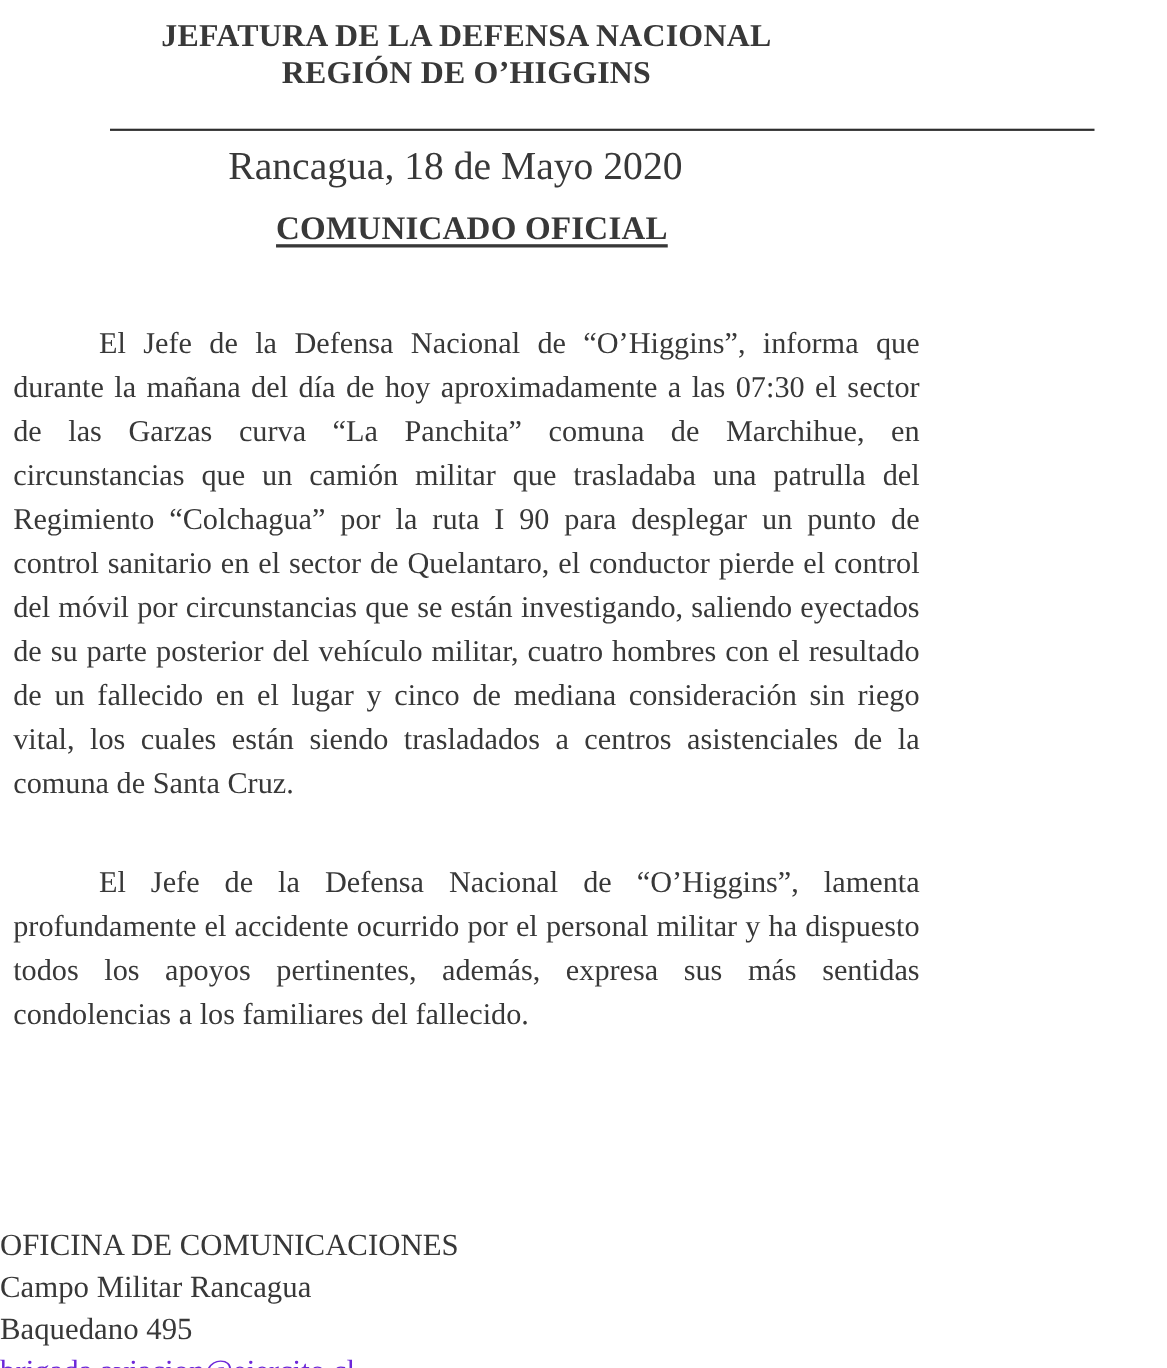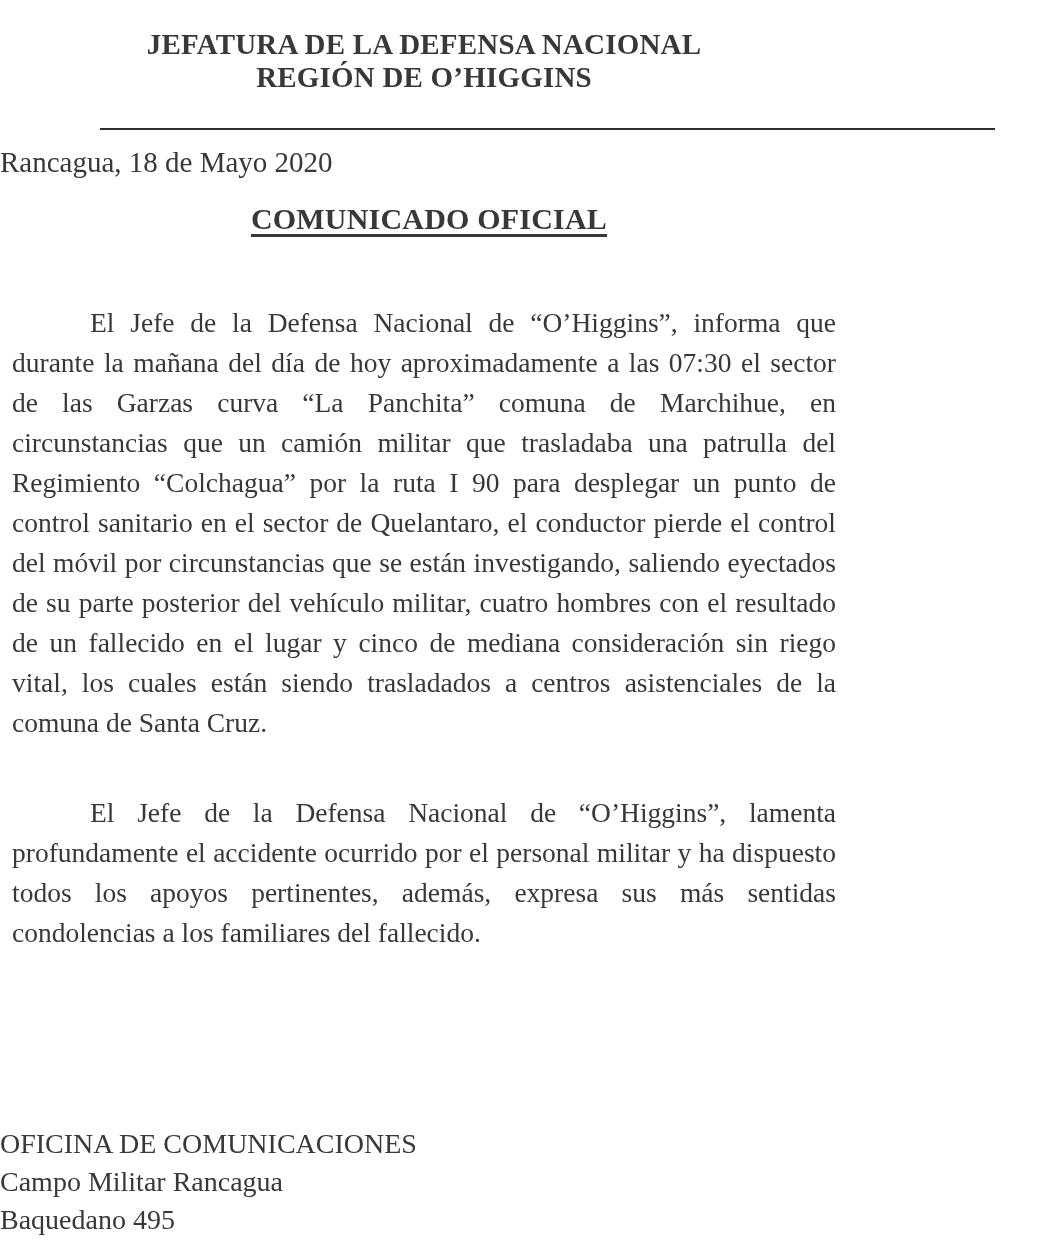--- a/index.html
+++ b/index.html
@@ -12,21 +12,21 @@
   body {
     width: 1061px;
     height: 1244px;
     font-family: "Liberation Serif", "DejaVu Serif", serif;
     color: #383838;
     overflow: hidden;
   }
   .page {
     width: 858px;
     height: 1244px;
-    padding-top: 28px;
+    padding-top: 17px;
     background: #ffffff;
   }
 
   
   .org-header {
     text-align: center;
     padding-right: 10px;
   }
   .org-title {
     font-size: 29px;
@@ -40,22 +40,22 @@
     width: 895px;
     margin: 34px 0 0 100px;
     border: 0;
     border-top: 2.5px solid #2e2e2e;
   }
 
   
   .dateline {
     margin-top: 16px;
     padding-right: 30px;
-    text-align: left;
-    font-size: 29px;
+    text-align: center;
+    font-size: 36px;
     line-height: 33px;
   }
 
   
   .doc-title {
     margin: 22px 0 0 0;
     text-align: center;
     font-size: 30px;
     font-weight: bold;
     line-height: 36px;

